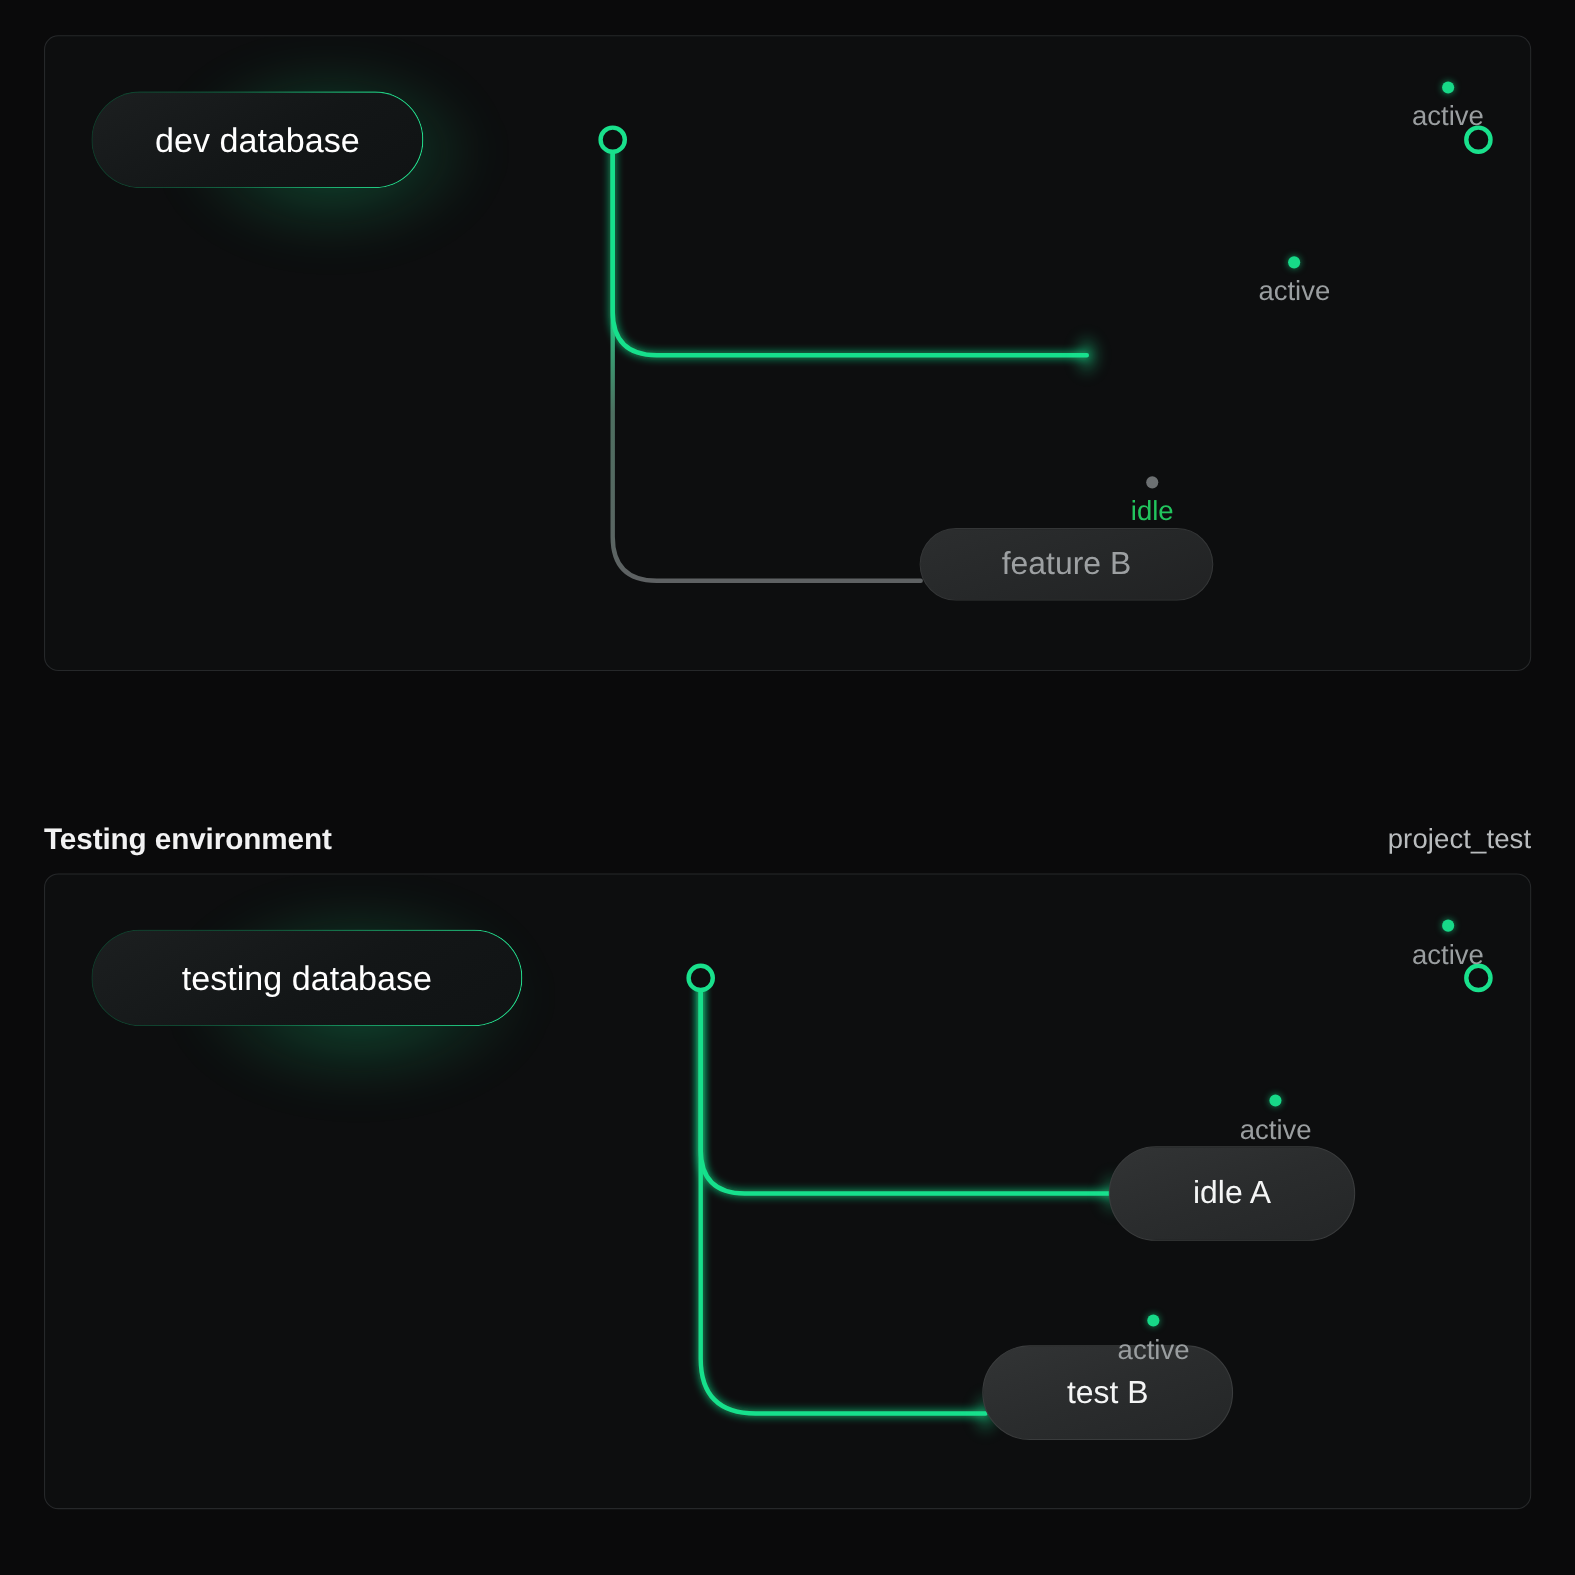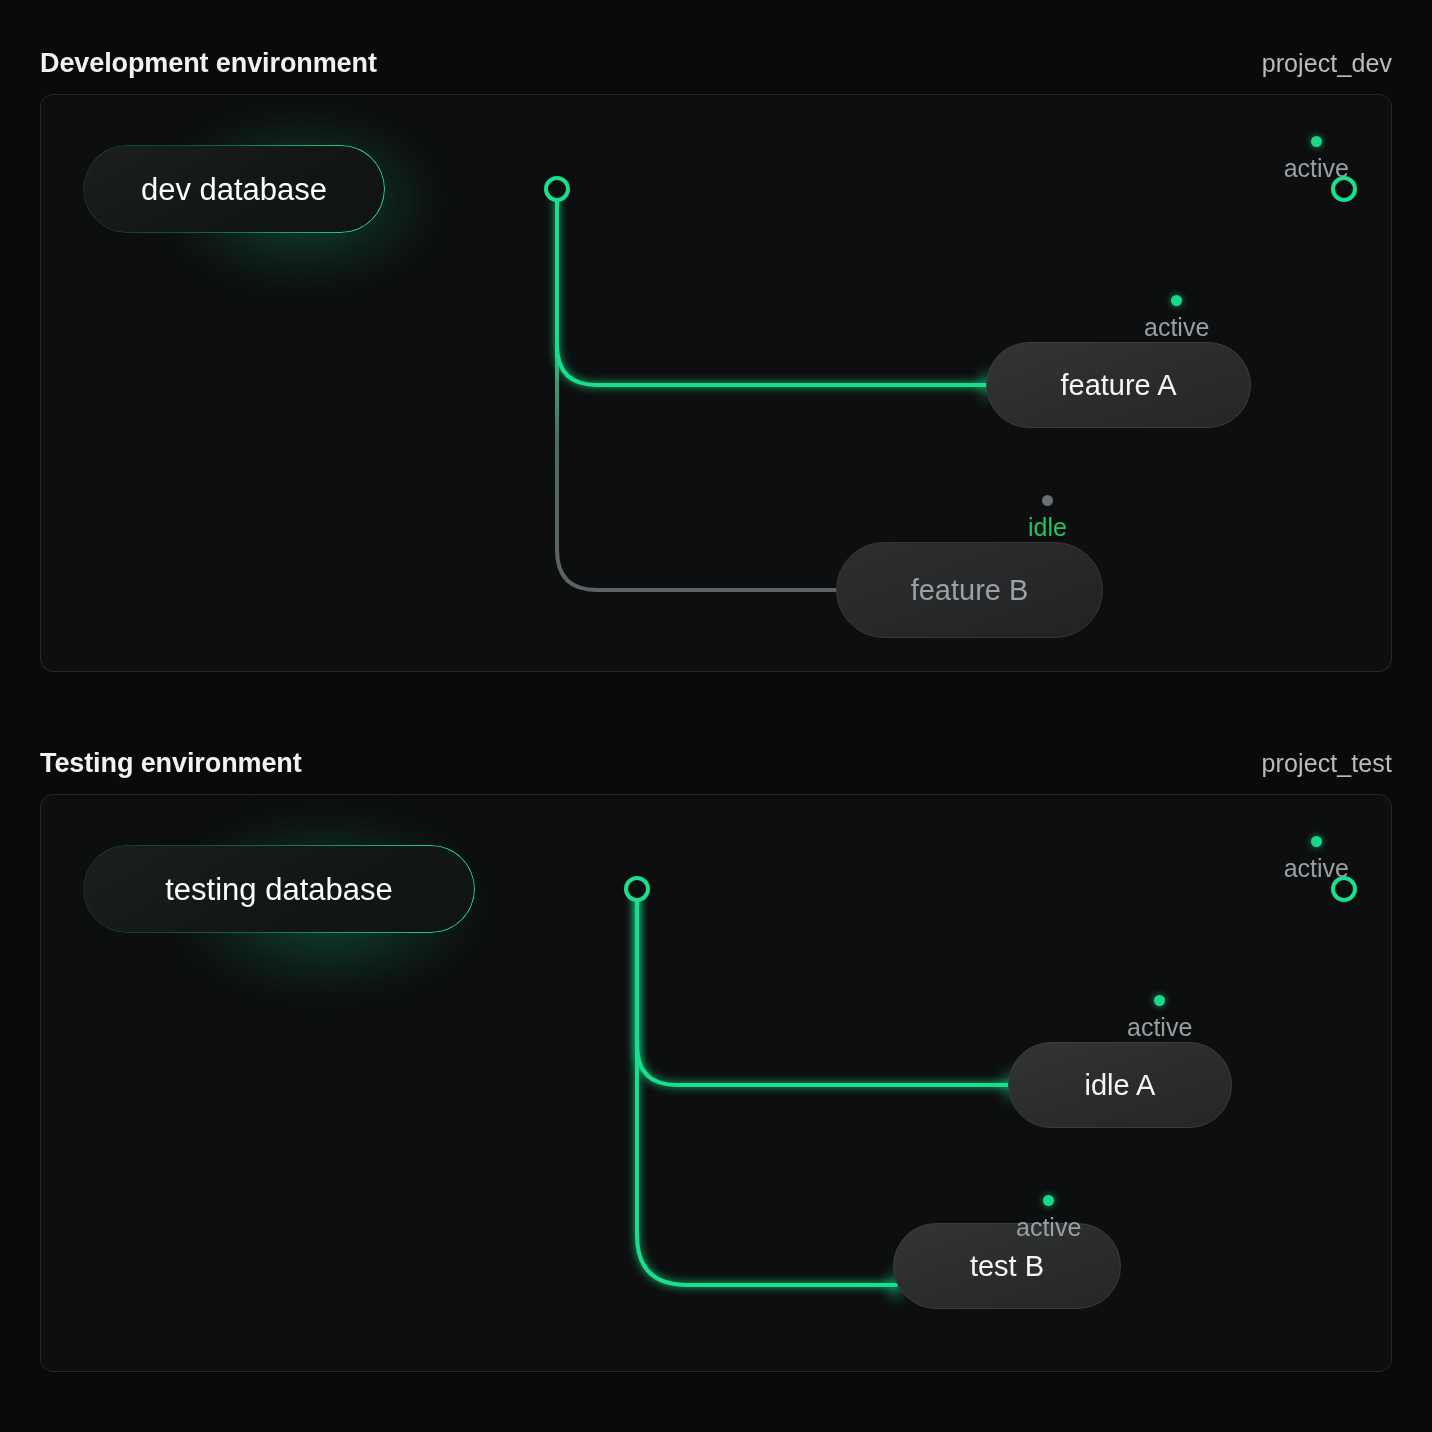--- a/index.html
+++ b/index.html
@@ -155,24 +155,20 @@
   }
   .status.is-idle .status-text { color: #22c55e; }
 </style>
 </head>
 <body>
 
 <div class="page">
 
   <div class="section" style="top:32px;">
 
-    <div class="sec-header">
-      <div class="sec-title">Development environment</div>
-      <div class="sec-project">project_dev</div>
-    </div>
 
     <div class="panel panel-dev">
 
       <div class="db-glow" style="left:60px; top:-20px; width:400px; height:250px;"></div>
 
       <svg class="canvas" viewBox="0 0 1350 576" preserveAspectRatio="none">
         <defs>
           <linearGradient id="idleFade" x1="0" y1="0" x2="0" y2="1">
             <stop offset="0%" stop-color="#19e08c"></stop>
             <stop offset="28%" stop-color="#19e08c"></stop>
@@ -202,29 +198,26 @@
       <div class="node node-db" style="left:42px; top:50px; width:302px; height:88px;">
         <span class="node-label">dev database</span>
       </div>
 
       <div class="status" style="right:42px; top:41px;">
         <span class="status-dot"></span>
         <span class="status-text">active</span>
       </div>
 
       <div class="edge-glow" style="left:930px; top:263px;"></div>
-      <div class="node node-leaf" style="left:945px; top:247px; width:265px; height:86px;">
-        <span class="node-label">feature A</span>
-      </div>
       <div class="status" style="left:1103px; top:200px;">
         <span class="status-dot"></span>
         <span class="status-text">active</span>
       </div>
 
-      <div class="node node-leaf is-idle" style="left:795px; top:447px; width:267px; height:96px;">
+      <div class="node node-leaf is-idle" style="left:795px; top:447px; width:267px; height:66px;">
         <span class="node-label">feature B</span>
       </div>
       <div class="status is-idle" style="left:987px; top:400px;">
         <span class="status-dot"></span>
         <span class="status-text">idle</span>
       </div>
 
     </div>
   </div>
 

